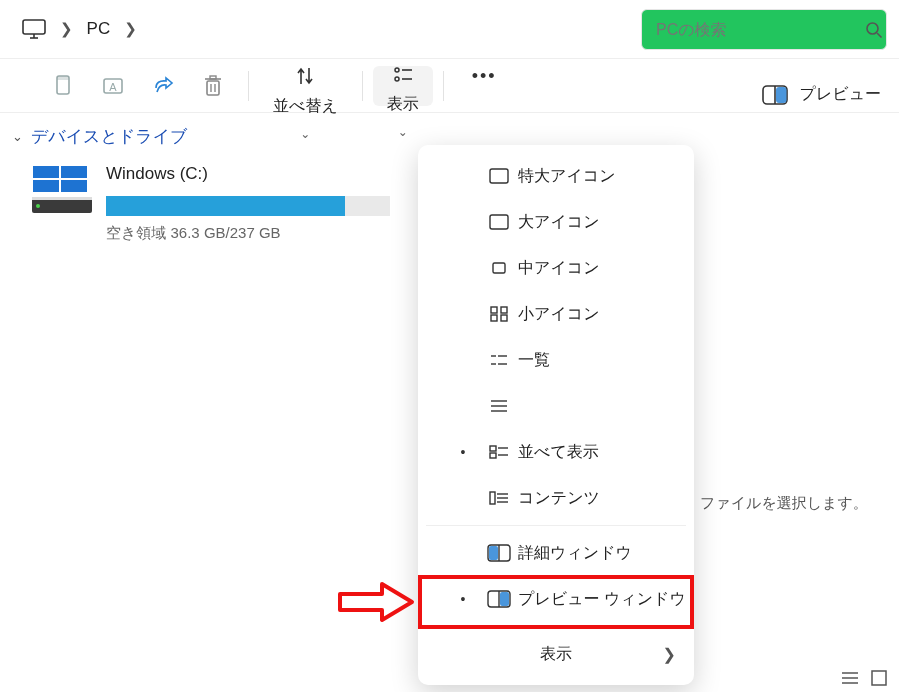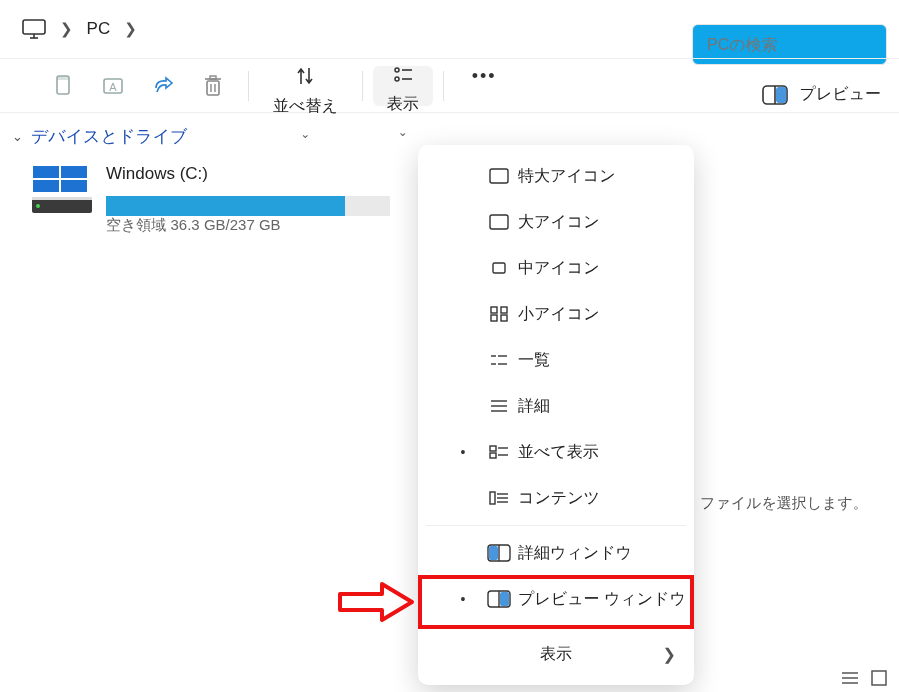--- a/index.html
+++ b/index.html
@@ -3,22 +3,22 @@
 <meta charset="utf-8">
 <style>
   * { box-sizing: border-box; font-family: "Yu Gothic UI", "Segoe UI", Meiryo, sans-serif; }
   body { margin:0; width:899px; height:692px; background:#fff; color:#222; overflow:hidden; position:relative; }
 
   
   .addrbar { display:flex; align-items:center; height:58px; position:relative; }
   .crumbs { display:flex; align-items:center; gap:14px; padding-left:22px; font-size:17px; color:#222; }
   .crumb-sep { color:#555; font-size:15px; }
   .crumb-label { }
-  .searchbox { position:absolute; right:12px; top:24px; width:195px; height:41px;
-               border:1px solid #e5e5e5; border-radius:6px; background:#0ea5e9;
+  .searchbox { position:absolute; right:12px; top:9px; width:246px; height:41px;
+               border:1px solid #e5e5e5; border-radius:6px; background:#22c55e;
                display:flex; align-items:center; padding:0 12px; color:#777; }
   .searchbox input { border:none; outline:none; background:transparent; flex:1; font-size:16px; color:#444; }
   .searchbox svg { flex:none; }
 
   
   .toolbar { height:55px; border-top:1px solid #eee; border-bottom:1px solid #eee;
              display:flex; align-items:center; position:relative; }
   .tb-ico { width:50px; height:40px; display:flex; align-items:center; justify-content:center;
             border-radius:4px; }
   .tb-group { display:flex; align-items:center; padding-left:38px; }
@@ -32,21 +32,21 @@
   .main { display:flex; position:absolute; top:113px; bottom:0; left:0; right:0; }
   .left { width:410px; padding:12px 0 0 0; }
   .section-hdr { display:flex; align-items:center; gap:8px; font-size:17px; color:#1a4db3; padding-left:12px; }
   .section-hdr .caret { color:#555; font-size:13px; }
   .drive-row { display:flex; gap:12px; padding:16px 0 0 30px; align-items:flex-start; }
   .drive-icon-wrap { width:64px; display:flex; flex-direction:column; align-items:center; }
   .drive-info { flex:1; padding-right:20px; }
   .drive-name { font-size:17px; margin-bottom:12px; }
   .capbar-track { width:284px; height:20px; background:#e9e9e9; position:relative; }
   .capbar-fill { height:100%; background:#26a0da; }
-  .drive-sub { font-size:15px; color:#666; }
+  .drive-sub { font-size:15px; color:#666; margin-top:8px; }
 
   .right-hint { position:absolute; left:700px; top:390px; font-size:15px; color:#555; transform:translateY(-50%);}
 
   
   .menu { position:absolute; left:418px; top:145px; width:276px; background:#fff;
           border-radius:10px; box-shadow:0 8px 28px rgba(0,0,0,0.18); padding:8px 0; }
   .menu-item { display:flex; align-items:center; height:46px; font-size:16px; position:relative;margin-left:28px; }
   .menu-bullet { width:34px; display:flex; justify-content:center; color:#333; font-size:14px;}
   .menu-ico { width:38px; display:flex; justify-content:center; align-items:center; }
   .menu-label { flex:1; }
@@ -253,21 +253,20 @@
     </div>
     <div class="menu-item">
       <span class="menu-bullet"></span>
       <span class="menu-ico">
         <svg width="20" height="16" viewBox="0 0 20 16">
           <line x1="2" y1="3" x2="18" y2="3" stroke="#333" stroke-width="1.4" fill="none"></line>
           <line x1="2" y1="8" x2="18" y2="8" stroke="#333" stroke-width="1.4" fill="none"></line>
           <line x1="2" y1="13" x2="18" y2="13" stroke="#333" stroke-width="1.4" fill="none"></line>
         </svg>
       </span>
-      <span class="menu-label">詳細</span>
     </div>
     <div class="menu-item">
       <span class="menu-bullet">•</span>
       <span class="menu-ico">
         <svg width="22" height="16" viewBox="0 0 22 16">
           <rect x="2" y="2" width="6" height="5" stroke="#333" stroke-width="1.4" fill="none"></rect>
           <line x1="10" y1="4" x2="20" y2="4" stroke="#333" stroke-width="1.4" fill="none"></line>
           <rect x="2" y="9" width="6" height="5" stroke="#333" stroke-width="1.4" fill="none"></rect>
           <line x1="10" y1="11" x2="20" y2="11" stroke="#333" stroke-width="1.4" fill="none"></line>
         </svg>

